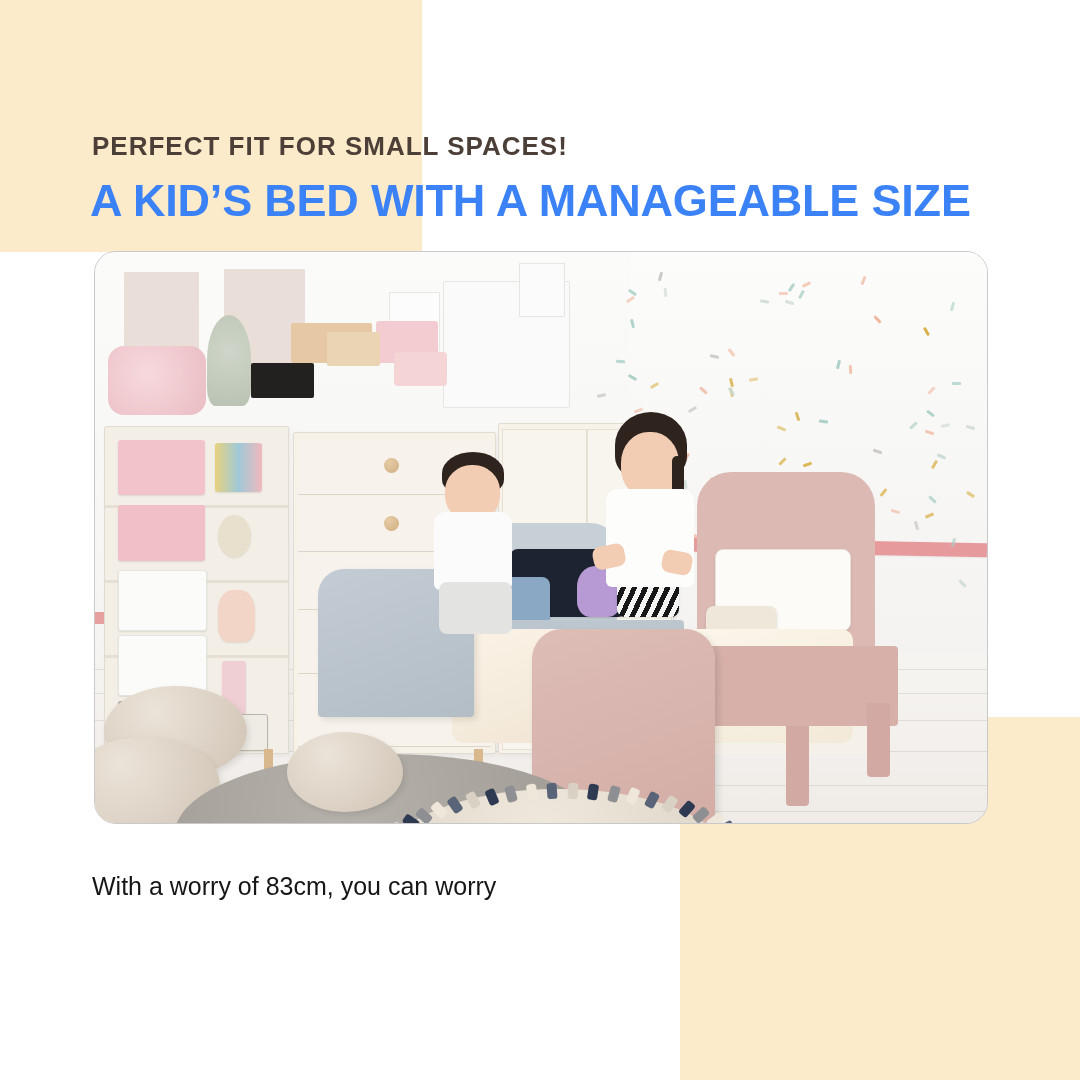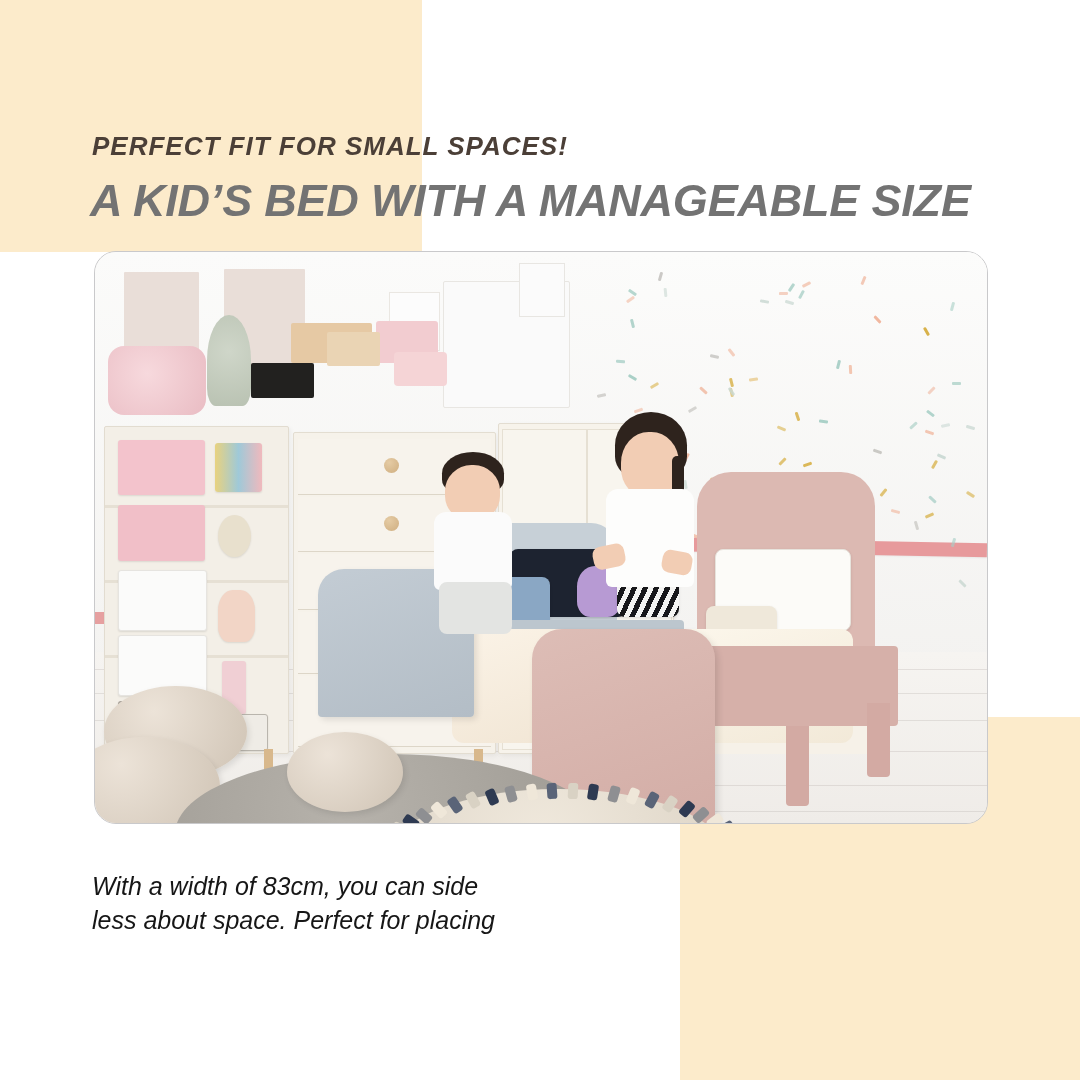--- a/index.html
+++ b/index.html
@@ -1,36 +1,36 @@
 <!DOCTYPE html>
 <html><head>
 <meta charset="utf-8">
 <style>
   html,body{margin:0;padding:0;}
   body{
     width:1080px;height:1080px;overflow:hidden;position:relative;
     background:#ffffff;
     font-family:"Liberation Sans","DejaVu Sans",sans-serif;
   }
-  .stage{position:absolute;inset:0;font-style:italic;}
+  .stage{position:absolute;inset:0;}
 
   
   .beige-tl{position:absolute;left:0;top:0;width:422px;height:252px;background:#fcebcb;}
   .beige-br{position:absolute;left:680px;top:717px;width:400px;height:363px;background:#fcebcb;}
 
   
   .eyebrow{
     position:absolute;left:92px;top:131px;
     font-size:26px;font-weight:bold;letter-spacing:1.0px;
     color:#4b3f37;white-space:nowrap;
   }
   .headline{
     position:absolute;left:90px;top:175px;
     font-size:45px;font-weight:bold;letter-spacing:-0.2px;
-    color:#737373;white-space:nowrap;
+    color:#3b82f6;white-space:nowrap;
   }
 
   
   .body-copy{
     position:absolute;left:92px;top:869px;width:520px;
     font-size:25px;line-height:34px;color:#161616;
   }
   .body-copy .ln{display:block;}
 
   
@@ -354,17 +354,16 @@
         <div class="tassel" style="left: 63.9%; top: 95.3%; background: rgb(217, 210, 196); transform: rotate(395deg);"></div>
         <div class="tassel" style="left: 65.8%; top: 96.2%; background: rgb(46, 58, 82); transform: rotate(401deg);"></div>
         <div class="tassel" style="left: 67.4%; top: 97.2%; background: rgb(142, 143, 146); transform: rotate(407deg);"></div>
         <div class="tassel" style="left: 68.9%; top: 98.3%; background: rgb(239, 231, 217); transform: rotate(414deg);"></div>
         <div class="tassel" style="left: 70.2%; top: 99.5%; background: rgb(90, 100, 120); transform: rotate(420deg);"></div>
       </div>
 
   </div>
 
   <div class="body-copy">
-    <span class="ln">With a width of 83cm, you can side</span>
-    <span class="ln">less about space. Perfect for placing</span>
+    <span class="ln">With a worry of 83cm, you can worry</span>
   </div>
 
 </div>
 
 </body></html>

